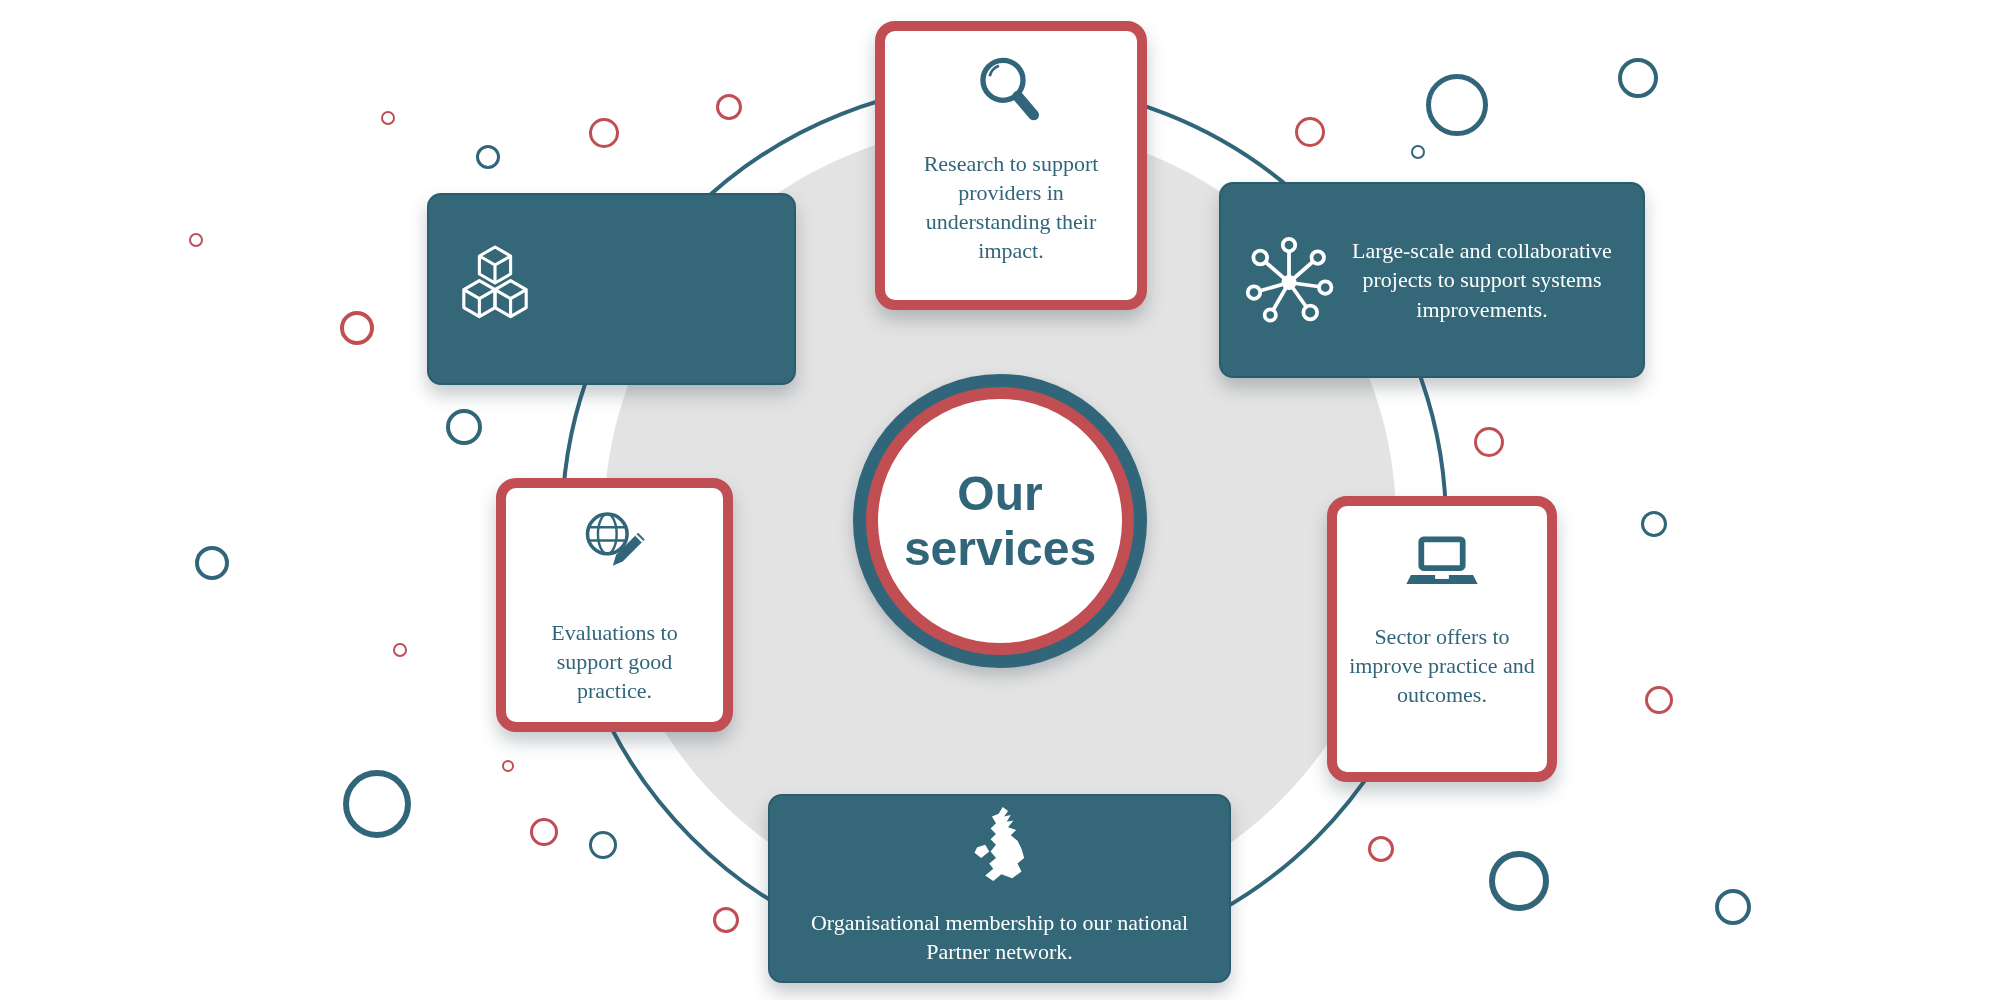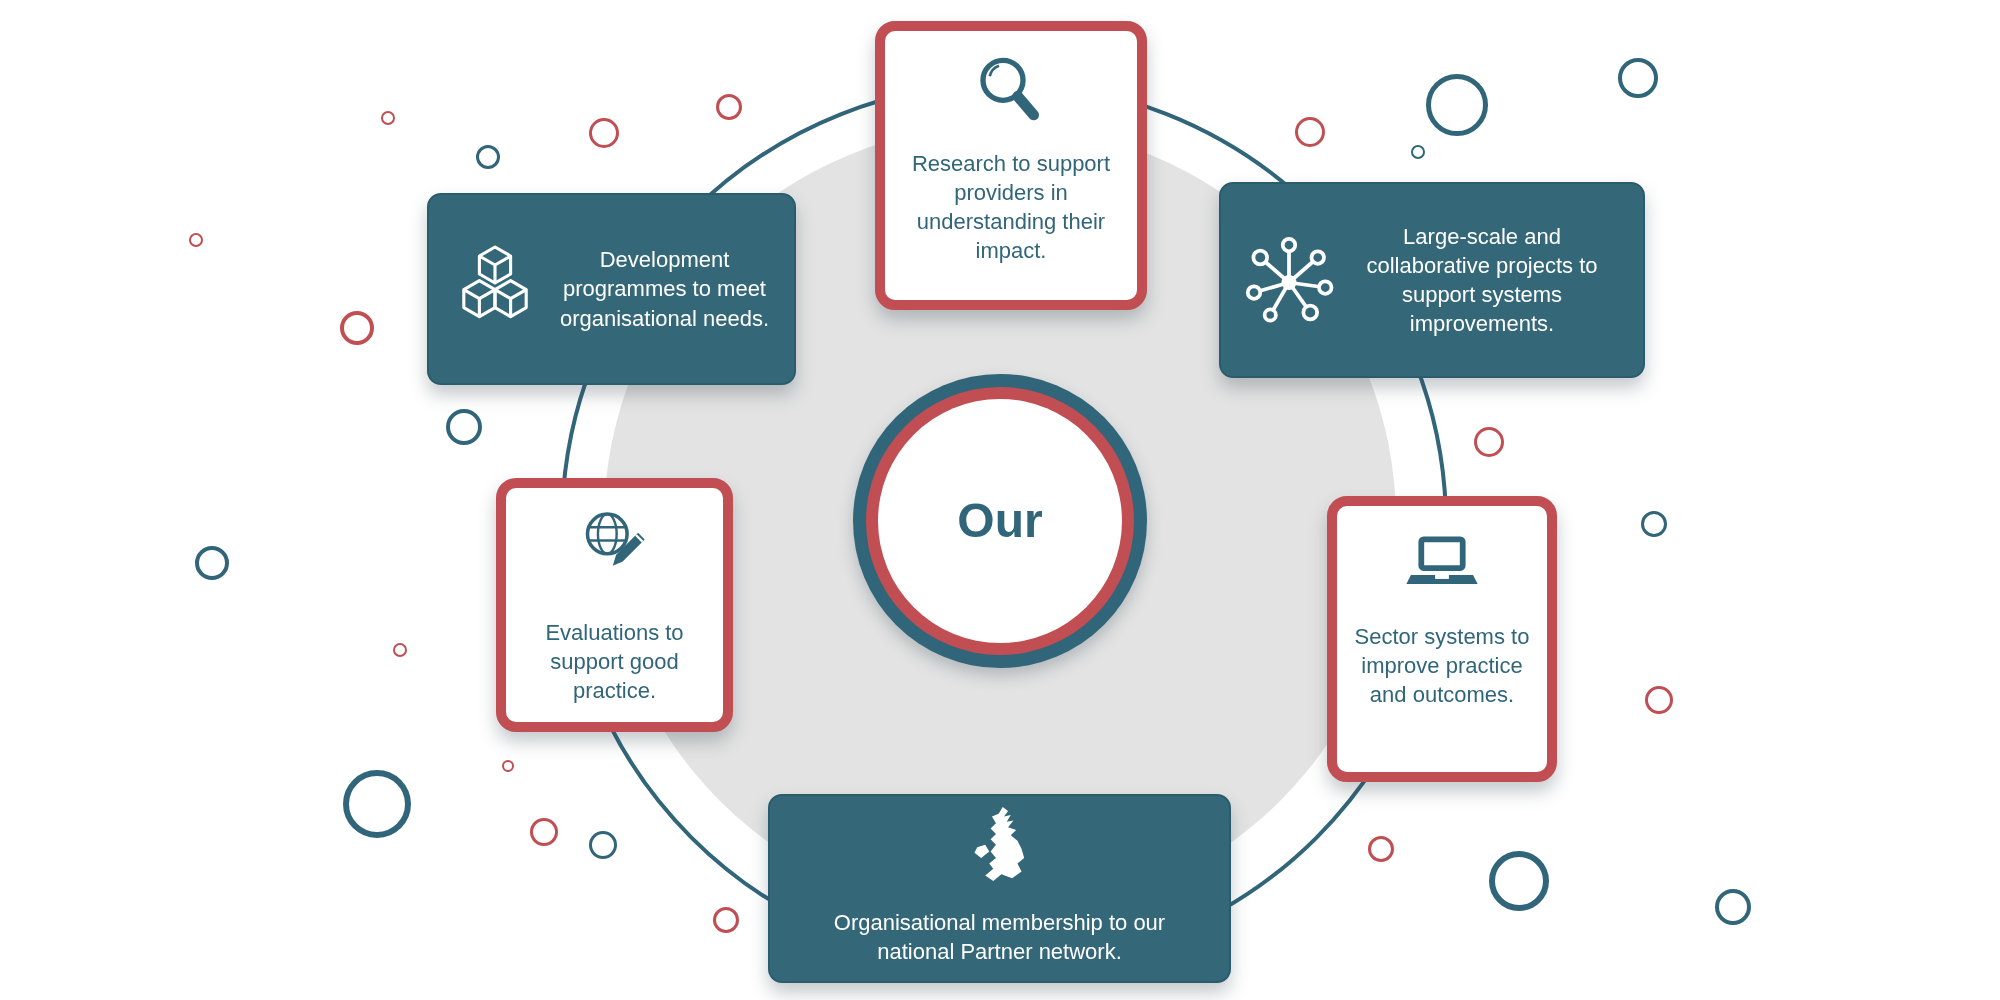--- a/index.html
+++ b/index.html
@@ -25,20 +25,21 @@
   .center-red   { position:absolute; inset:13px; border-radius:50%; background:#C04E52; }
   .center-white { position:absolute; inset:12px; border-radius:50%; background:#ffffff;
                   display:flex; align-items:center; justify-content:center; text-align:center; }
   .center-title { color:#31657A; font-weight:bold; font-size:48px; line-height:1.15; }
   .center-title span { display:block; }
 
   
   .card {
     position:absolute; z-index:5; box-sizing:border-box;
     box-shadow:0 10px 18px rgba(45,65,75,.28);
+    font-family:Liberation Serif, serif;
   }
   .card.outlined {
     background:#ffffff; border:10px solid #C04E52; border-radius:20px;
     color:#31657A; display:flex; flex-direction:column; align-items:center;
   }
   .card.filled {
     background:#346879; border:2px solid #2B5C6E; border-radius:14px;
     color:#ffffff; display:flex; align-items:center;
   }
   .card-text { text-align:center; font-size:22px; line-height:1.32; }
@@ -92,20 +93,21 @@
   <div class="dot r" style="left:1368px;top:836px;width:20px;height:20px;border-width:3px;"></div>
   <div class="dot t" style="left:1489px;top:851px;width:48px;height:48px;border-width:6px;"></div>
   <div class="dot r" style="left:1645px;top:686px;width:22px;height:22px;border-width:3px;"></div>
   <div class="dot t" style="left:1715px;top:889px;width:28px;height:28px;border-width:4px;"></div>
 
   <div class="center-outer">
     <div class="center-red">
       <div class="center-white">
         <div class="center-title">
           <span>Our</span>
+          <span>services</span>
         </div>
       </div>
     </div>
   </div>
 
   <div class="card outlined" id="card-research">
     <span class="icon">
       <svg width="96" height="96" viewBox="0 0 72 72">
         <circle cx="30" cy="25" r="15" fill="none" stroke="#31657A" stroke-width="4"></circle>
         <path d="M20 22 a11 11 0 0 1 7 -8" fill="none" stroke="#31657A" stroke-width="2"></path>
@@ -116,21 +118,20 @@
   </div>
 
   <div class="card filled" id="card-development">
     <span class="icon">
       <svg width="96" height="96" viewBox="0 0 80 80" fill="none" stroke="#ffffff" stroke-width="2.6" stroke-linejoin="round">
         <path d="M40 5 L53 12.5 L53 27.5 L40 35 L27 27.5 L27 12.5 Z M27 12.5 L40 20 L53 12.5 M40 20 L40 35"></path>
         <path d="M27 33 L40 40.5 L40 55.5 L27 63 L14 55.5 L14 40.5 Z M14 40.5 L27 48 L40 40.5 M27 48 L27 63"></path>
         <path d="M53 33 L66 40.5 L66 55.5 L53 63 L40 55.5 L40 40.5 Z M40 40.5 L53 48 L66 40.5 M53 48 L53 63"></path>
       </svg>
     </span>
-    <div class="card-text">Development programmes to meet organisational needs.</div>
   </div>
 
   <div class="card filled" id="card-large-scale">
     <span class="icon">
       <svg width="100" height="100" viewBox="0 0 80 80">
         <g stroke="#ffffff" stroke-width="3">
           <line x1="40" y1="42" x2="40" y2="12"></line>
           <line x1="40" y1="42" x2="63" y2="22"></line>
           <line x1="40" y1="42" x2="69" y2="46"></line>
           <line x1="40" y1="42" x2="57" y2="66"></line>
@@ -168,21 +169,21 @@
   </div>
 
   <div class="card outlined" id="card-sector">
     <span class="icon">
       <svg width="92" height="92" viewBox="0 0 80 80">
         <rect x="22" y="15" width="36" height="25" rx="2" fill="#ffffff" stroke="#31657A" stroke-width="5"></rect>
         <path d="M13 46 L67 46 L71 54 L9 54 Z" fill="#31657A"></path>
         <rect x="34" y="46" width="12" height="3.5" fill="#ffffff"></rect>
       </svg>
     </span>
-    <div class="card-text">Sector systems to improve practice and outcomes.</div>
+    <div class="card-text">Sector offers to improve practice and outcomes.</div>
   </div>
 
   <div class="card filled" id="card-membership">
     <span class="icon">
       <svg width="86" height="100" viewBox="0 0 64 64">
         <path fill="#ffffff" d="M34 3 L38 6 L35 10 L40 9 L37 14 L42 13 L38 18 L44 20 L40 24 L45 28 L48 34 L50 41 L45 45 L48 51 L41 56 L33 53 L27 58 L21 54 L27 49 L24 45 L29 41 L25 36 L29 31 L25 27 L29 23 L25 19 L29 15 L26 10 L31 8 Z"></path>
         <path fill="#ffffff" d="M15 33 L21 31 L24 36 L18 41 L13 37 Z"></path>
       </svg>
     </span>
     <div class="card-text">Organisational membership to our national Partner network.</div>

